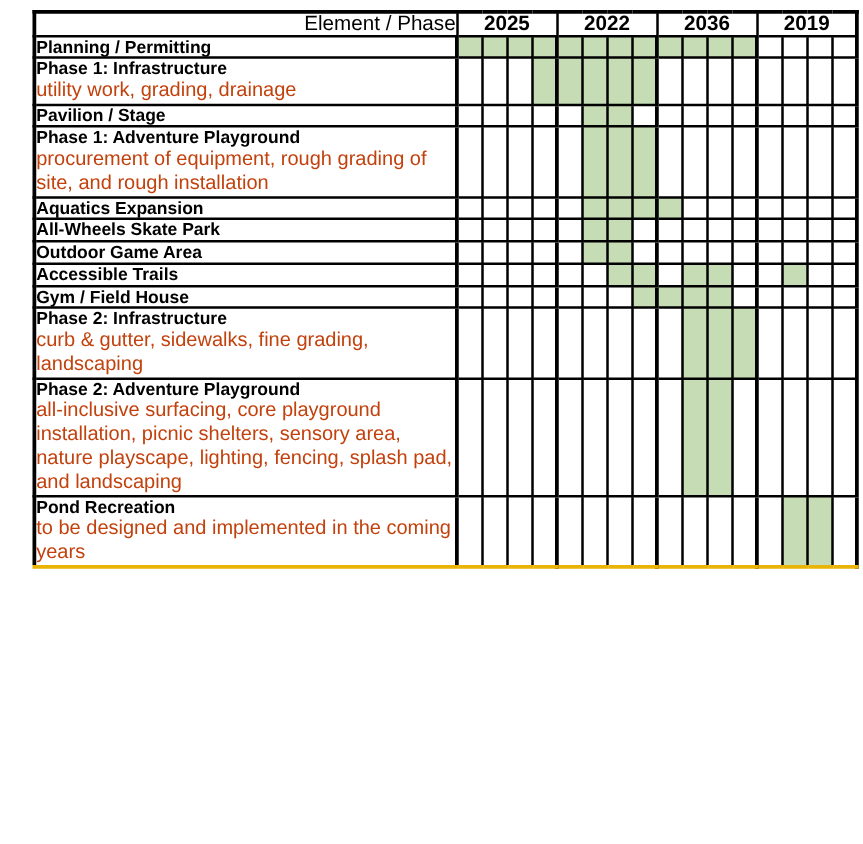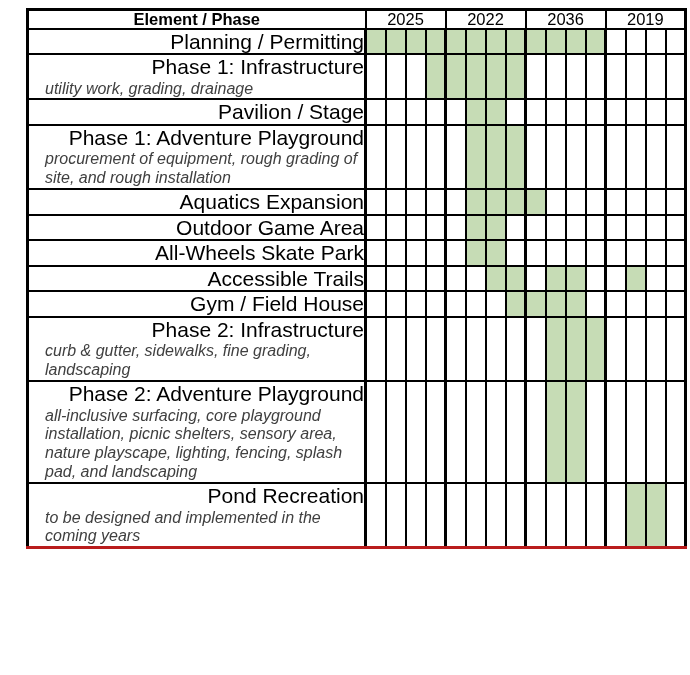--- a/index.html
+++ b/index.html
@@ -31,70 +31,67 @@
     padding: 0;
     margin: 0;
     vertical-align: top;
     background: #ffffff;
   }
   
   col.c-label { width: 338px; }
   col.c-q { width: 20px; }
 
   th.hdr-label {
-    text-align: center;
-    font-weight: bold;
+    text-align: right;
+    font-weight: normal;
     font-size: 16.5px;
     line-height: 1;
     padding: 5px 0 6px 7px;
     white-space: nowrap;
   }
   th.hdr-year {
     text-align: center;
-    font-weight: normal;
+    font-weight: bold;
     font-size: 16.5px;
     line-height: 1;
     padding: 5px 0 6px 0;
     border-left: 3px solid #000;
     border-right: 3px solid #000;
   }
   .header-row th { border-bottom: 3px solid #000; border-top: 0; }
 
   td.label-cell {
     text-align: left;
     padding: 3px 6px 4px 7px;
     border-right: 3px solid #000;
   }
   td.label-cell .title {
-    font-weight: normal;
-    font-size: 21px;
+    font-weight: bold;
+    font-size: 14px;
     line-height: 1.12;
     color: #000;
     display: block;
-    text-align: right;
   }
   td.label-cell .sub {
-    font-style: italic;
     font-size: 16px;
     line-height: 1.18;
-    color: #404040;
+    color: #c2410c;
     display: block;
     padding-top: 1px;
-    padding-left: 16px;
   }
   td.q {
     width: 20px;
     height: 100%;
   }
   td.q.filled { background: #c6dcb5; }
   
   td.q.year-start { border-left: 3px solid #000; }
   td.q.year-end { border-right: 3px solid #000; }
   tr.data-row td { border-top: 2px solid #000; border-bottom: 2px solid #000; }
-  tr.thick-bottom td { border-bottom: 3px solid #b91c1c; }
+  tr.thick-bottom td { border-bottom: 3px solid #eab308; }
 </style>
 </head>
 <body>
 
 <div id="root">
   <table class="gantt">
     <colgroup>
       <col class="c-label">
     <col class="c-q">
         <col class="c-q">
@@ -225,42 +222,42 @@
           <td class="q"></td>
           <td class="q"></td>
           <td class="q year-end"></td>
           <td class="q year-start"></td>
           <td class="q"></td>
           <td class="q"></td>
           <td class="q year-end"></td>
         </tr>
         <tr class="data-row">
           <td class="label-cell">
+            <span class="title">All-Wheels Skate Park</span>
+          </td>
+          <td class="q year-start"></td>
+          <td class="q"></td>
+          <td class="q"></td>
+          <td class="q year-end"></td>
+          <td class="q year-start"></td>
+          <td class="q filled"></td>
+          <td class="q filled"></td>
+          <td class="q year-end"></td>
+          <td class="q year-start"></td>
+          <td class="q"></td>
+          <td class="q"></td>
+          <td class="q year-end"></td>
+          <td class="q year-start"></td>
+          <td class="q"></td>
+          <td class="q"></td>
+          <td class="q year-end"></td>
+        </tr>
+        <tr class="data-row">
+          <td class="label-cell">
             <span class="title">Outdoor Game Area</span>
-          </td>
-          <td class="q year-start"></td>
-          <td class="q"></td>
-          <td class="q"></td>
-          <td class="q year-end"></td>
-          <td class="q year-start"></td>
-          <td class="q filled"></td>
-          <td class="q filled"></td>
-          <td class="q year-end"></td>
-          <td class="q year-start"></td>
-          <td class="q"></td>
-          <td class="q"></td>
-          <td class="q year-end"></td>
-          <td class="q year-start"></td>
-          <td class="q"></td>
-          <td class="q"></td>
-          <td class="q year-end"></td>
-        </tr>
-        <tr class="data-row">
-          <td class="label-cell">
-            <span class="title">All-Wheels Skate Park</span>
           </td>
           <td class="q year-start"></td>
           <td class="q"></td>
           <td class="q"></td>
           <td class="q year-end"></td>
           <td class="q year-start"></td>
           <td class="q filled"></td>
           <td class="q filled"></td>
           <td class="q year-end"></td>
           <td class="q year-start"></td>

